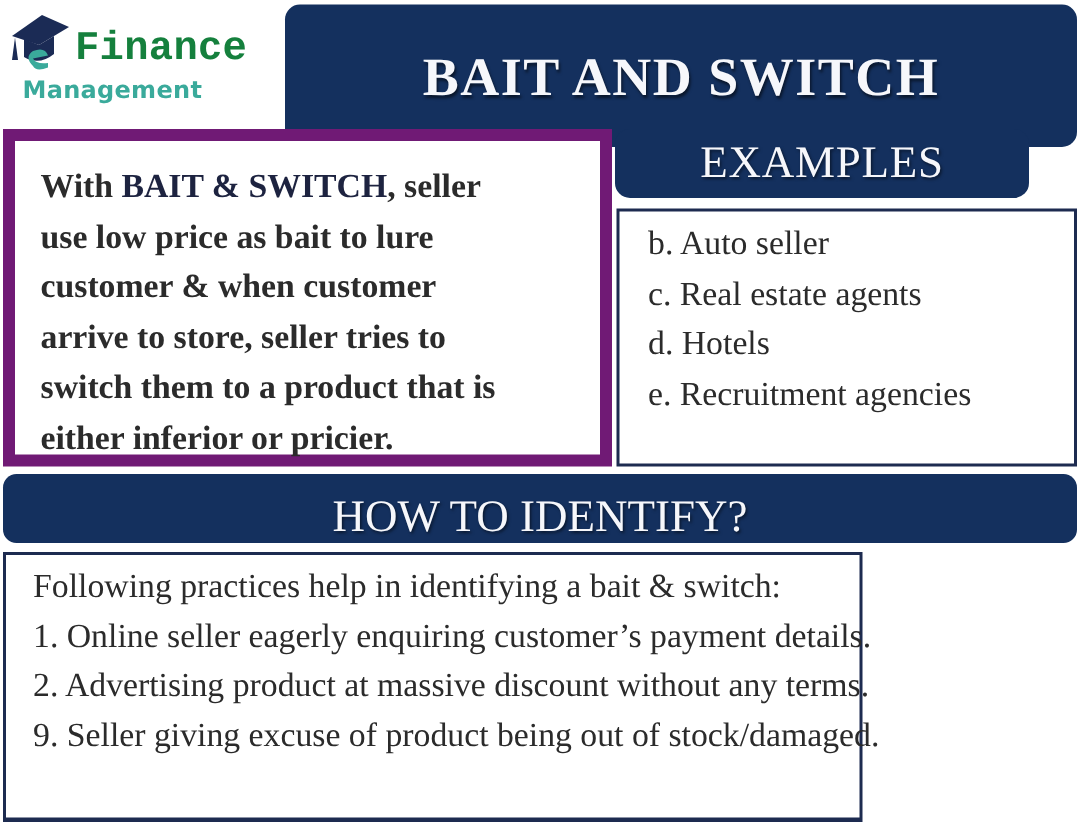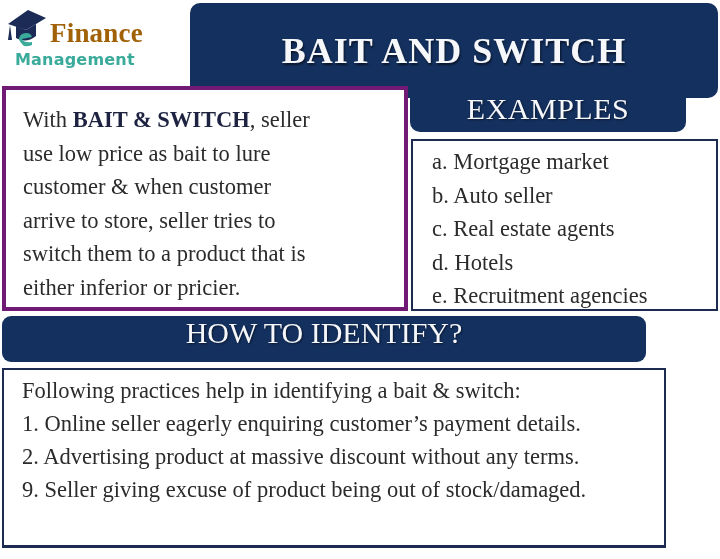--- a/index.html
+++ b/index.html
@@ -1,38 +1,38 @@
 <!DOCTYPE html>
 <html><head>
 <meta charset="utf-8">
 <style>
   * { box-sizing: border-box; margin: 0; padding: 0; }
   html, body { width: 720px; height: 559px; background: #ffffff; overflow: hidden; }
   body { position: relative; font-family: "Liberation Serif", "DejaVu Serif", serif; color: #2a2a2a; }
 
   .logo { position: absolute; left: 0; top: 0; width: 188px; height: 82px; }
   .logo-cap { position: absolute; left: 2px; top: 4px; width: 46px; height: 46px; }
-  .logo-finance { position: absolute; left: 50px; top: 18px; font-family: Liberation Serif, serif; font-size: 27px; font-weight: 600; color: #a16207; letter-spacing: 0.2px; }
+  .logo-finance { position: absolute; left: 50px; top: 18px; font-family: Liberation Mono, monospace; font-size: 27px; font-weight: 600; color: #15803d; letter-spacing: 0.2px; }
   .logo-mgmt { position: absolute; left: 15px; top: 50px; font-family: "DejaVu Sans", sans-serif; font-size: 16px; font-weight: 600; color: #3aaa9b; letter-spacing: 0.2px; }
 
   .title-bar { position: absolute; left: 190px; top: 3px; width: 528px; height: 95px; background: #14305e; border-radius: 10px; display: flex; align-items: center; justify-content: center; }
   .title-text { color: #f6f7fb; font-size: 36px; font-weight: bold; letter-spacing: 1px; text-shadow: 1px 2px 2px rgba(0,0,0,0.55); }
 
-  .desc-box { position: absolute; left: 2px; top: 86px; width: 406px; height: 225px; border: 4px solid #701a75; background: #fff; padding: 13px 16px 0 17px; font-size: 22.5px; line-height: 33.5px; color: #2b2b2b; }
+  .desc-box { position: absolute; left: 2px; top: 86px; width: 406px; height: 225px; border: 8px solid #701a75; background: #fff; padding: 13px 16px 0 17px; font-size: 22.5px; line-height: 33.5px; color: #2b2b2b; font-weight: bold; }
   .desc-box b { color: #1d2340; }
 
   .ex-header { position: absolute; left: 410px; top: 86px; width: 276px; height: 46px; background: #14305e; border-radius: 10px; display: flex; align-items: center; justify-content: center; }
   .ex-header-text { color: #f6f7fb; font-size: 30px; letter-spacing: 0.5px; text-shadow: 1px 1px 2px rgba(0,0,0,0.5); }
 
   .ex-box { position: absolute; left: 411px; top: 139px; width: 307px; height: 172px; border: 2px solid #1d2b50; background: #fff; padding: 4px 0 0 19px; font-size: 22.5px; line-height: 33.5px; color: #2b2b2b; }
 
-  .how-header { position: absolute; left: 2px; top: 316px; width: 644px; height: 46px; background: #14305e; border-radius: 9px; display: flex; align-items: flex-start; justify-content: center; }
+  .how-header { position: absolute; left: 2px; top: 316px; width: 716px; height: 46px; background: #14305e; border-radius: 9px; display: flex; align-items: flex-end; justify-content: center; }
   .how-header-text { color: #f6f7fb; font-size: 30px; text-shadow: 1px 1px 2px rgba(0,0,0,0.5); }
 
-  .how-box { position: absolute; left: 2px; top: 368px; width: 664px; height: 180px; border: 2px solid #1d2b50; border-bottom-width: 3px; background: #fff; padding: 4px 0 0 18px; font-size: 22.5px; line-height: 33px; color: #2b2b2b; }
+  .how-box { position: absolute; left: 2px; top: 368px; width: 573px; height: 180px; border: 2px solid #1d2b50; border-bottom-width: 3px; background: #fff; padding: 4px 0 0 18px; font-size: 22.5px; line-height: 33px; color: #2b2b2b; }
 
   .line { white-space: nowrap; display: block; }
 </style>
 </head>
 <body>
 
 <div class="logo">
   <svg class="logo-cap" viewBox="0 0 46 46">
     <path d="M6 20 L26 6 L44 14 L24 26 Z" fill="#1b2b55"></path>
     <path d="M14 22 L14 34 Q24 40 34 32 L34 20 L24 26 Z" fill="#1b2b55"></path>
@@ -54,21 +54,20 @@
   <span class="line">arrive to store, seller tries to</span>
   <span class="line">switch them to a product that is</span>
   <span class="line">either inferior or pricier.</span>
 </div>
 
 <div class="ex-header">
   <span class="ex-header-text">EXAMPLES</span>
 </div>
 
 <div class="ex-box">
-  <span class="line">a. Mortgage market</span>
   <span class="line">b. Auto seller</span>
   <span class="line">c. Real estate agents</span>
   <span class="line">d. Hotels</span>
   <span class="line">e. Recruitment agencies</span>
 </div>
 
 <div class="how-header">
   <span class="how-header-text">HOW TO IDENTIFY?</span>
 </div>
 

